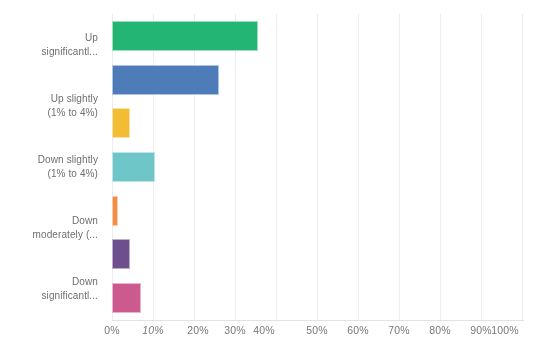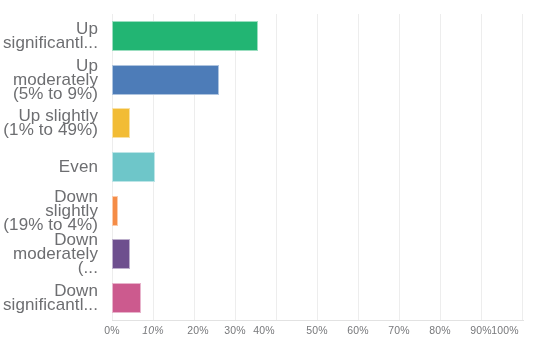--- a/index.html
+++ b/index.html
@@ -34,21 +34,21 @@
   .cat-cell {
     flex: 1 1 0;
     display: flex;
     align-items: center;
     justify-content: flex-end;
     padding-right: 6px;
     box-sizing: border-box;
   }
   .cat-label {
     text-align: right;
-    font-size: 17px;
+    font-size: 10px;
     line-height: 14px;
     color: #6d6e71;
     letter-spacing: 0.1px;
     white-space: pre-line;
   }
 
   .plot {
     position: absolute;
     left: 112px;
     top: 14px;
@@ -116,33 +116,26 @@
 <body>
 
 <div id="chart-root">
 
   <div class="cat-axis">
     <div class="cat-cell">
       <span class="cat-label">Up
 significantl...</span>
     </div>
     <div class="cat-cell">
-      <span class="cat-label">Up moderately
-(5% to 9%)</span>
-    </div>
-    <div class="cat-cell">
       <span class="cat-label">Up slightly
-(1% to 49%)</span>
-    </div>
-    <div class="cat-cell">
-      <span class="cat-label">Even</span>
+(1% to 4%)</span>
     </div>
     <div class="cat-cell">
       <span class="cat-label">Down slightly
-(19% to 4%)</span>
+(1% to 4%)</span>
     </div>
     <div class="cat-cell">
       <span class="cat-label">Down
 moderately (...</span>
     </div>
     <div class="cat-cell">
       <span class="cat-label">Down
 significantl...</span>
     </div>
   </div>

